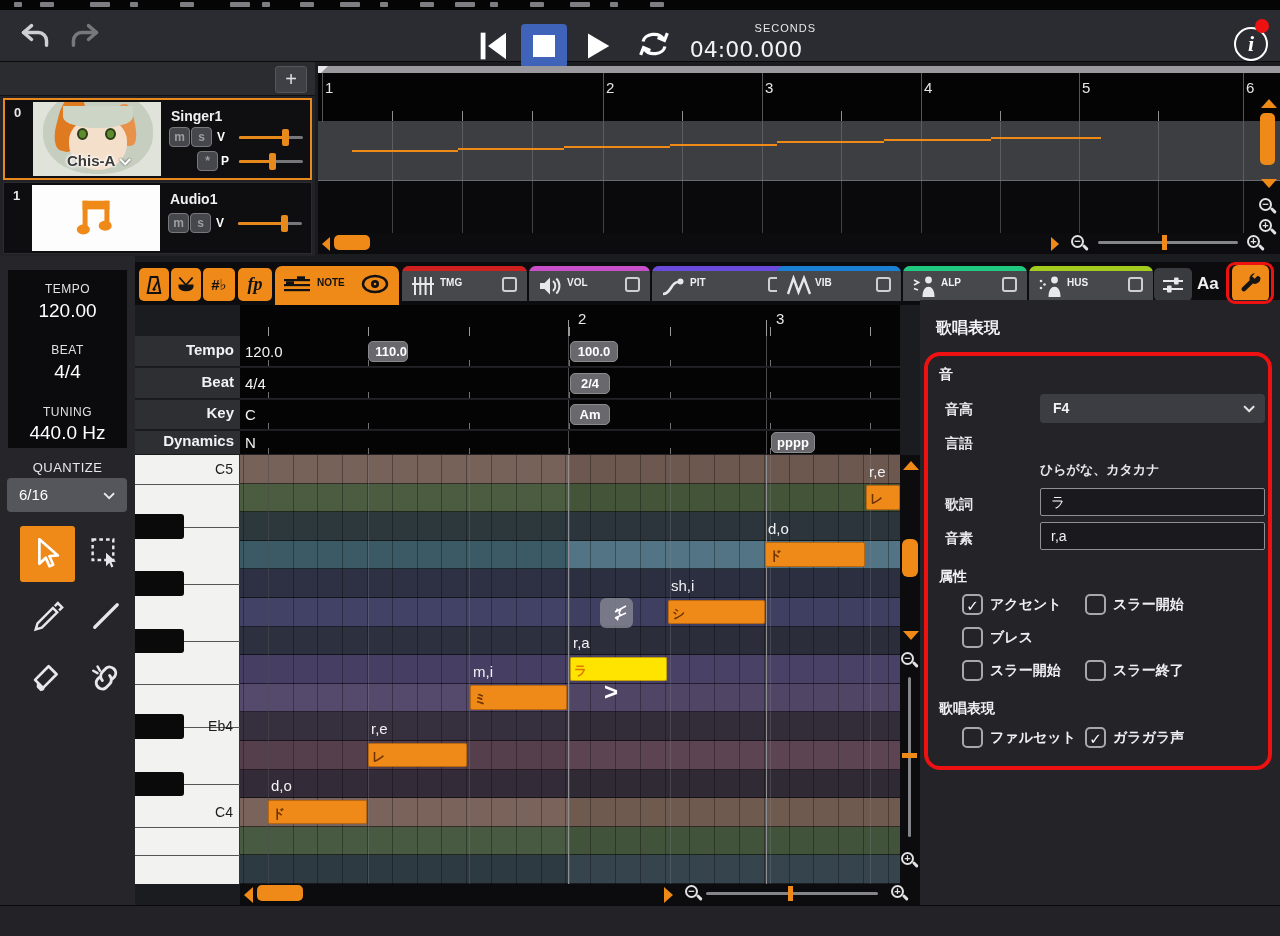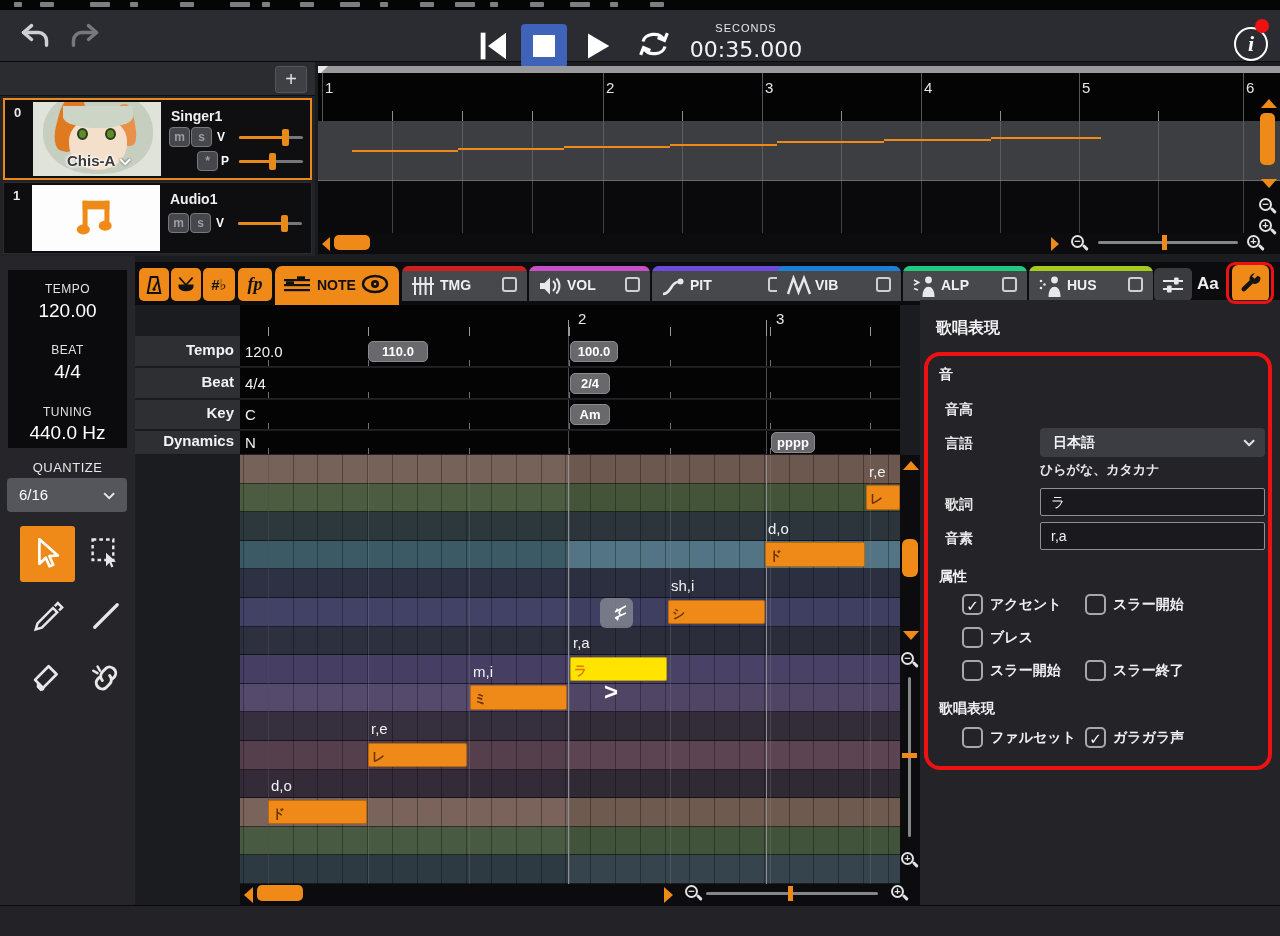--- a/index.html
+++ b/index.html
@@ -10,21 +10,21 @@
 
   
   #menubar { left:0; top:0; width:1280px; height:10px; background:#050506; }
   #menubar i { position:absolute; top:2px; height:5px; background:#7e7e82; border-radius:1px; }
 
   
   #toolbar { left:0; top:10px; width:1280px; height:52px; background:#2b2c31; border-bottom:1px solid #0a0a0c; }
   .tbtn { position:absolute; display:flex; align-items:center; justify-content:center; }
   #stop-btn { left:521px; top:14px; width:46px; height:44px; background:#3f63b8; border-radius:4px; }
   #stop-btn .sq { width:22px; height:22px; background:#fff; }
-  #seconds-label { left:676px; top:12px; width:140px; text-align:center; color:#e8e8ea; font-size:11px; letter-spacing:1px; }
+  #seconds-label { left:676px; top:12px; width:140px; text-align:right; color:#e8e8ea; font-size:11px; letter-spacing:1px; }
   #time-display { left:666px; top:27px; width:160px; text-align:center; color:#f2f2f4; font-size:22px; font-family:"DejaVu Sans",sans-serif; }
   #info-btn { left:1234px; top:17px; width:34px; height:34px; border:2.5px solid #fff; border-radius:50%; color:#fff; font-family:"Liberation Serif",serif; font-weight:bold; font-style:italic; font-size:22px; text-align:center; line-height:29px; }
   #notif-dot { left:1255px; top:9px; width:14px; height:14px; border-radius:50%; background:#ee1111; }
 
   
   #track-panel { left:0; top:62px; width:315px; height:194px; background:#232327; }
   #track-header { position:absolute; left:0; top:0; width:315px; height:34px; background:#2b2c30; border-bottom:1px solid #111; }
   #add-track-btn { position:absolute; right:8px; top:4px; width:32px; height:27px; background:#3f4045; border:1px solid #55565a; border-radius:3px; color:#e0e0e2; font-size:20px; text-align:center; line-height:24px; }
   .track-num { position:absolute; left:9px; top:5px; color:#e8e8ea; font-size:13px; font-weight:bold; }
   #track0 { position:absolute; left:3px; top:36px; width:309px; height:82px; background:#0f0f12; border:2px solid #e8891c; }
@@ -60,21 +60,21 @@
   .arr-seg { position:absolute; height:2px; background:#ef8a19; }
   #arr-hscroll { left:318px; top:233px; width:962px; height:21px; background:#0c0c0f; }
 
   
   #tabbar { left:135px; top:262px; width:1145px; height:43px; background:#0c0c0f; }
   .minibtn { position:absolute; top:6px; height:33px; background:#ef8a19; border-radius:5px; display:flex; align-items:center; justify-content:center; color:#111; font-weight:bold; }
   .tab { position:absolute; top:4px; height:35px; background:#47484c; border-radius:7px 7px 0 0; overflow:hidden; }
   .tab.active { background:#ef8a19; height:41px; }
   .tab .stripe { position:absolute; left:0; top:0; width:100%; height:5px; }
   .tab .ticon { position:absolute; left:9px; top:9px; width:24px; height:22px; }
-  .tab .tlabel { position:absolute; left:38px; top:11px; font-size:14px; font-weight:bold; color:#f0f0f2;text-align:center; }
+  .tab .tlabel { position:absolute; left:38px; top:11px; font-size:10px; font-weight:bold; color:#f0f0f2;text-align:center; }
   .tab.active .tlabel { color:#101010; left:42px; }
   .tab .tcheck { position:absolute; right:10px; top:11px; width:15px; height:15px; border:2px solid #cfcfd3; border-radius:3px; }
   #aa-btn { position:absolute; color:#f0f0f2; font-size:17px; font-weight:bold; top:12px; }
   #mixer-btn { position:absolute; top:6px; width:38px; height:33px; background:#3a3b3f; border-radius:5px; display:flex; align-items:center; justify-content:center; }
   #wrench-btn { position:absolute; top:3px; width:37px; height:37px; background:#ef8a19; border-radius:6px; display:flex; align-items:center; justify-content:center; }
 
   
   #left-panel { left:0; top:256px; width:135px; height:649px; background:#26262a; }
   #lp-info { position:absolute; left:8px; top:14px; width:119px; height:178px; background:#0b0b0d; }
   .lp-cap { position:absolute; width:119px; text-align:center; color:#e2e2e4; font-size:12px; letter-spacing:.5px; }
@@ -198,21 +198,21 @@
     </div>
     <div class="tbtn" style="left:634px;top:12px;width:40px;height:44px;">
       <svg width="34" height="32" viewBox="0 0 28 26">
           <path d="M5 11a9 7 0 0 1 17-2" fill="none" stroke="#fff" stroke-width="2.6"></path>
           <path d="M25 4l-2.4 6-5.6-2.4" fill="none" stroke="#fff" stroke-width="2.6"></path>
           <path d="M23 15a9 7 0 0 1-17 2" fill="none" stroke="#fff" stroke-width="2.6"></path>
           <path d="M3 22l2.4-6 5.6 2.4" fill="none" stroke="#fff" stroke-width="2.6"></path>
         </svg>
     </div>
     <div class="abs" id="seconds-label">SECONDS</div>
-    <div class="abs" id="time-display">00:35.000</div>
+    <div class="abs" id="time-display">04:00.000</div>
     <div class="abs" id="info-btn">i</div>
     <div class="abs" id="notif-dot"></div>
   </div>
 
   <div class="abs" id="track-panel">
     <div id="track-header">
       <div id="add-track-btn">+</div>
     </div>
     <div id="track0">
       <div class="track-num">0</div>
@@ -535,21 +535,21 @@
         <div class="gh-mline" style="left:328px;"></div>
         <div class="gh-mline" style="left:526px;"></div>
         <div class="gh-tick" style="left:28px;"></div>
         <div class="gh-tick" style="left:128px;"></div>
         <div class="gh-tick" style="left:229px;"></div>
         <div class="gh-tick" style="left:329px;"></div>
         <div class="gh-tick" style="left:430px;"></div>
         <div class="gh-tick" style="left:530px;"></div>
         <div class="gh-tick" style="left:630px;"></div>
         <div class="gh-val" style="top:6.5px;">120.0</div>
-        <div class="gh-badge" style="left:128px;top:4.5px;width:60px;height:21px;line-height:19px;">110.0</div>
+        <div class="gh-badge" style="left:128px;top:4.5px;width:40px;height:21px;line-height:19px;text-align:right;">110.0</div>
         <div class="gh-badge" style="left:330px;top:4.5px;width:48px;height:21px;line-height:19px;">100.0</div>
       </div>
       <div class="gh-label abs" style="top:368px;height:31px;line-height:27px;">Beat</div>
       <div class="gh-row abs" style="top:368px;height:31px;">
         <div class="gh-mline" style="left:328px;"></div>
         <div class="gh-mline" style="left:526px;"></div>
         <div class="gh-tick" style="left:28px;"></div>
         <div class="gh-tick" style="left:128px;"></div>
         <div class="gh-tick" style="left:229px;"></div>
         <div class="gh-tick" style="left:329px;"></div>
@@ -582,20 +582,39 @@
         <div class="gh-tick" style="left:229px;"></div>
         <div class="gh-tick" style="left:329px;"></div>
         <div class="gh-tick" style="left:430px;"></div>
         <div class="gh-tick" style="left:530px;"></div>
         <div class="gh-tick" style="left:630px;"></div>
         <div class="gh-val" style="top:3px;">N</div>
         <div class="gh-badge" style="left:531px;top:1px;width:44px;height:21px;line-height:19px;">pppp</div>
       </div>
     </div>
 
+  <div class="abs" id="keyboard">
+      <div class="keysep" style="left:0;top:28.6px;width:105px;"></div>
+      <div class="keylabel" style="top:6px;">C5</div>
+      <div class="blackkey" style="top:59.2px;height:24.6px;"></div>
+      <div class="keysep" style="left:49px;top:71.5px;width:56px;"></div>
+      <div class="blackkey" style="top:116.4px;height:24.6px;"></div>
+      <div class="keysep" style="left:49px;top:128.70000000000002px;width:56px;"></div>
+      <div class="blackkey" style="top:173.60000000000002px;height:24.6px;"></div>
+      <div class="keysep" style="left:49px;top:185.90000000000003px;width:56px;"></div>
+      <div class="keysep" style="left:0;top:228.8px;width:105px;"></div>
+      <div class="blackkey" style="top:259.40000000000003px;height:24.6px;"></div>
+      <div class="keysep" style="left:49px;top:271.70000000000005px;width:56px;"></div>
+      <div class="keylabel" style="top:263.40000000000003px;">Eb4</div>
+      <div class="blackkey" style="top:316.6px;height:24.6px;"></div>
+      <div class="keysep" style="left:49px;top:328.90000000000003px;width:56px;"></div>
+      <div class="keysep" style="left:0;top:371.80000000000007px;width:105px;"></div>
+      <div class="keylabel" style="top:349.20000000000005px;">C4</div>
+      <div class="keysep" style="left:0;top:400.40000000000003px;width:105px;"></div>
+    </div>
   <div class="abs" id="piano-roll">
       <div class="pr-row" style="top:0px;height:28.6px;background:linear-gradient(to right, #77625a 0 328px, #6c584e 328px);"></div>
       <div class="pr-row" style="top:28.6px;height:28.6px;background:linear-gradient(to right, #4b5c41 0 328px, #445439 328px);"></div>
       <div class="pr-row" style="top:57.2px;height:28.6px;background:linear-gradient(to right, #2d383c 0 328px, #2b353b 328px);"></div>
       <div class="pr-row" style="top:85.80000000000001px;height:28.6px;background:linear-gradient(to right, #3c5a66 0 328px, #527484 328px);"></div>
       <div class="pr-row" style="top:114.4px;height:28.6px;background:linear-gradient(to right, #2d3143 0 328px, #2b2f3f 328px);"></div>
       <div class="pr-row" style="top:143px;height:28.6px;background:linear-gradient(to right, #414266 0 328px, #3e3f61 328px);"></div>
       <div class="pr-row" style="top:171.60000000000002px;height:28.6px;background:linear-gradient(to right, #2d303e 0 328px, #2b2e3a 328px);"></div>
       <div class="pr-row" style="top:200.20000000000002px;height:28.6px;background:linear-gradient(to right, #473f63 0 328px, #4a4166 328px);"></div>
       <div class="pr-row" style="top:228.8px;height:28.6px;background:linear-gradient(to right, #564a6c 0 328px, #514566 328px);"></div>
@@ -680,23 +699,23 @@
         <div class="c" style="">+</div>
         <div class="h" style=""></div>
       </div>
     </div>
 
   <div class="abs" id="properties">
     <div id="prop-title">歌唱表現</div>
     <div class="prop-sec" style="top:66px;">音</div>
 
     <div class="prop-lab" style="top:101px;">音高</div>
+    <div class="prop-select" style="top:94px;"><span>F4</span><span class="chev"></span></div>
 
     <div class="prop-lab" style="top:135px;">言語</div>
-    <div class="prop-select" style="top:128px;"><span>日本語</span><span class="chev"></span></div>
     <div id="lang-hint" style="top:161px;">ひらがな、カタカナ</div>
 
     <div class="prop-lab" style="top:196px;">歌詞</div>
     <div class="prop-input" style="top:188px;">ラ</div>
 
     <div class="prop-lab" style="top:230px;">音素</div>
     <div class="prop-input" style="top:222px;">r,a</div>
 
     <div class="prop-sec" style="top:268px;">属性</div>
     <div id="attr-checks"></div>

